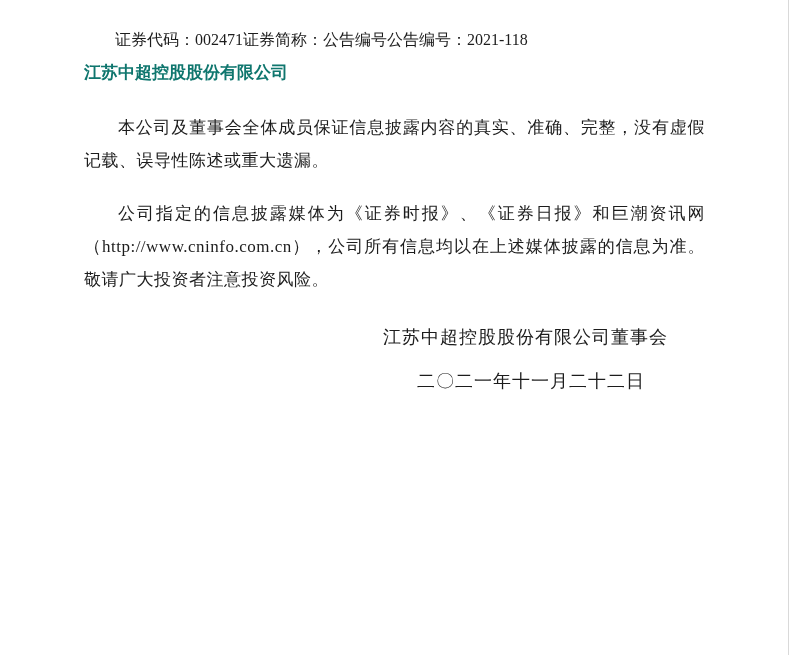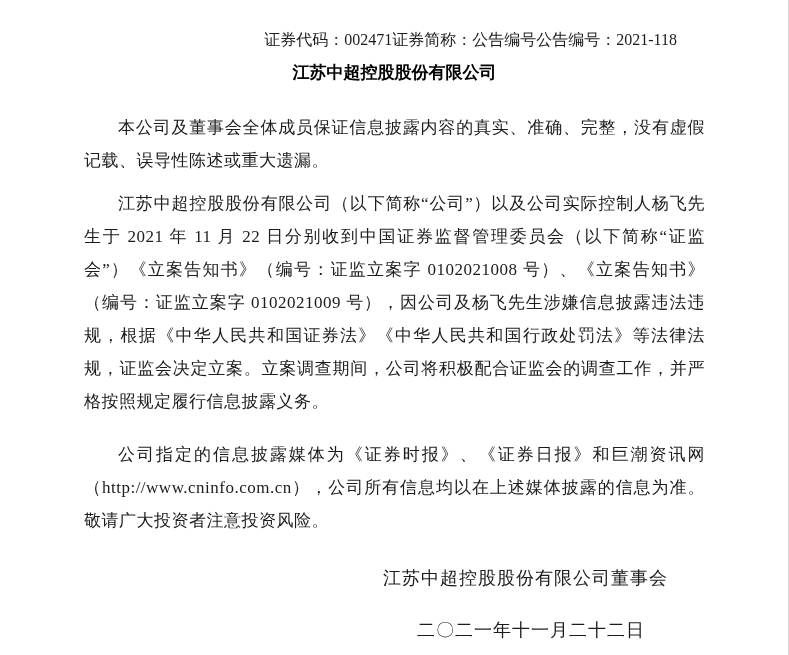--- a/index.html
+++ b/index.html
@@ -14,31 +14,31 @@
     box-sizing: border-box;
     background: #ffffff;
     border-right: 1px solid #d9d9d9;
     padding: 30px 83px 0 84px;
     overflow: hidden;
     font-family: "Liberation Serif", "DejaVu Serif", serif;
     color: #1c1c1c;
   }
   .header-row {
     display: flex;
-    justify-content: flex-end;
+    justify-content: flex-start;
     padding: 0 28px 0 31px;
     font-size: 16px;
     line-height: 20px;
     white-space: nowrap;
   }
   .doc-title {
-    text-align: center;
+    text-align: left;
     font-family: "Liberation Sans", "DejaVu Sans", sans-serif;
     font-weight: bold;
-    color: #000000;
+    color: #0f766e;
   }
   .company-title {
     margin: 13px 0 0 0;
     font-size: 17px;
     line-height: 20px;
   }
   .announcement-title {
     margin: 16px 0 0 0;
     font-size: 17px;
     line-height: 22px;
@@ -58,42 +58,41 @@
     text-align: right;
     font-size: 18px;
     line-height: 22px;
     letter-spacing: 1px;
   }
   .signature-company {
     margin-top: 30px;
     padding-right: 37px;
   }
   .signature-date {
-    margin-top: 30px;
+    margin-top: 22px;
     padding-right: 60px;
     text-align: right;
   }
 </style>
 </head>
 <body>
 
 <div class="page">
 
   <div class="header-row">
     <span><span>证券代码：</span><span>002471</span></span>
     <span><span>证券简称：</span><span>公告编号</span></span>
     <span><span>公告编号：</span><span>2021-118</span></span>
   </div>
 
   <div class="doc-title company-title">江苏中超控股股份有限公司</div>
 
 
   <p class="body-para para-1">本公司及董事会全体成员保证信息披露内容的真实、准确、完整，没有虚假记载、误导性陈述或重大遗漏。</p>
 
-  <p class="body-para para-2">江苏中超控股股份有限公司（以下简称“公司”）以及公司实际控制人杨飞先生于 2021 年 11 月 22 日分别收到中国证券监督管理委员会（以下简称“证监会”）《立案告知书》（编号：证监立案字 0102021008 号）、《立案告知书》（编号：证监立案字 0102021009 号），因公司及杨飞先生涉嫌信息披露违法违规，根据《中华人民共和国证券法》《中华人民共和国行政处罚法》等法律法规，证监会决定立案。立案调查期间，公司将积极配合证监会的调查工作，并严格按照规定履行信息披露义务。</p>
 
   <p class="body-para para-3">公司指定的信息披露媒体为《证券时报》、《证券日报》和巨潮资讯网（http://www.cninfo.com.cn），公司所有信息均以在上述媒体披露的信息为准。敬请广大投资者注意投资风险。</p>
 
   <div class="signature-line signature-company">江苏中超控股股份有限公司董事会</div>
 
   <div class="signature-line signature-date">二〇二一年十一月二十二日</div>
 
 </div>
 
 </body></html>

